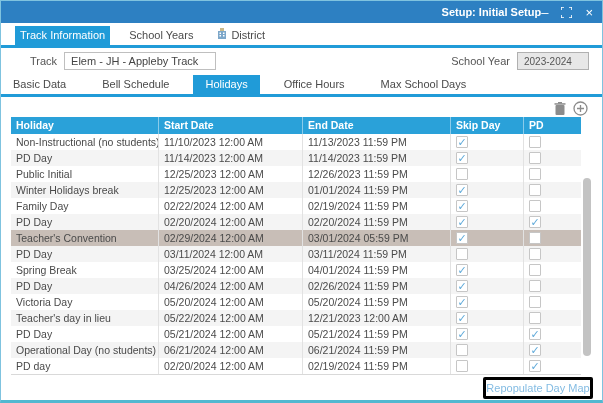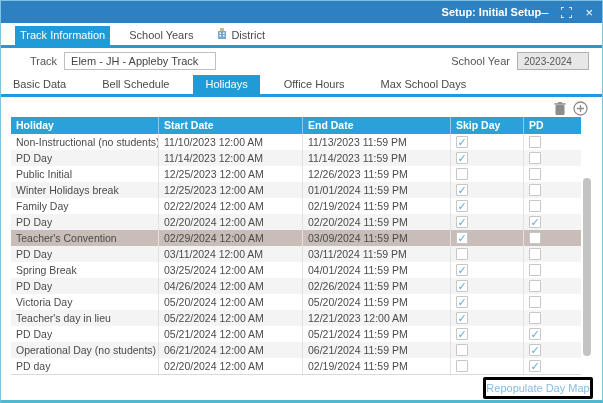--- a/index.html
+++ b/index.html
@@ -241,21 +241,21 @@
             <div class="checkbox checked">✓</div>
           </div>
           <div class="cell c-pd">
             <div class="checkbox checked">✓</div>
           </div>
         </div>
 
         <div class="row selected">
           <div class="cell c-holiday">Teacher's Convention</div>
           <div class="cell c-start">02/29/2024 12:00 AM</div>
-          <div class="cell c-end">03/09/2024 11:59 PM</div>
+          <div class="cell c-end">03/01/2024 05:59 PM</div>
           <div class="cell c-skip">
             <div class="checkbox checked">✓</div>
           </div>
           <div class="cell c-pd">
             <div class="checkbox"></div>
           </div>
         </div>
 
         <div class="row alt">
           <div class="cell c-holiday">PD Day</div>

